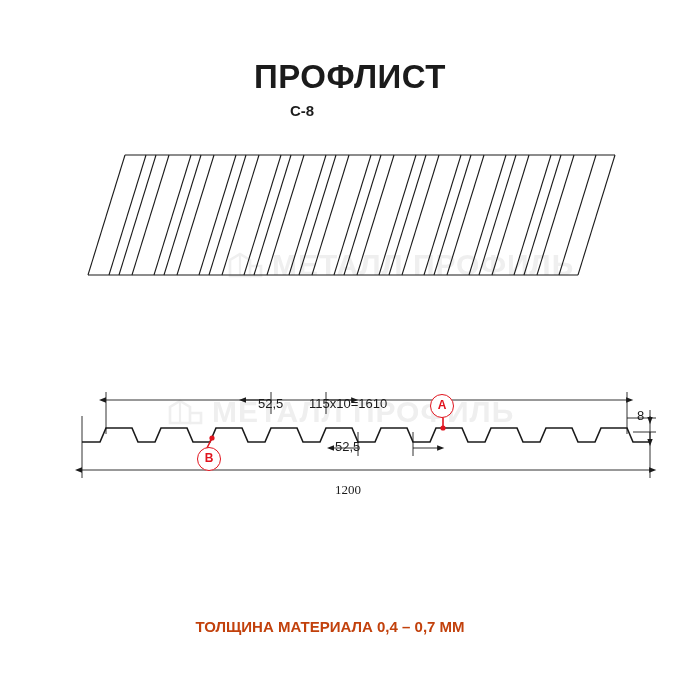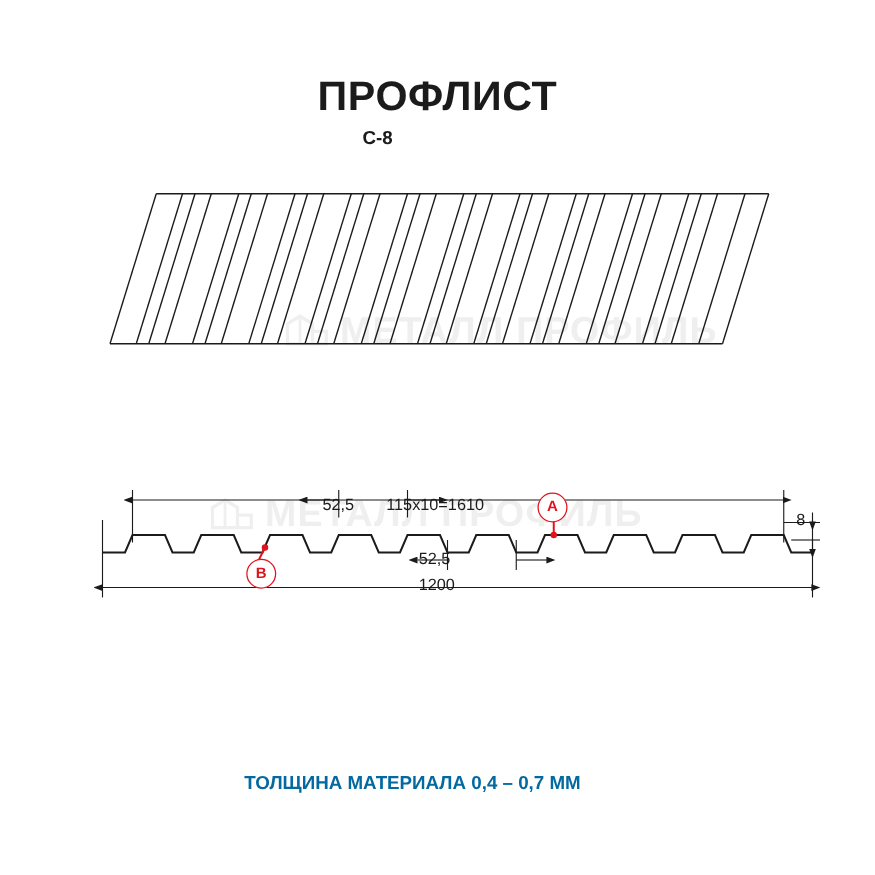--- a/index.html
+++ b/index.html
@@ -75,21 +75,21 @@
     height: 130px;
   }
   
   .dim {
     position: absolute;
     font-size: 13px;
     color: #1b1b1b;
     white-space: nowrap;
   }
   .dim-1150 { top: 396px; left: 309px; }
-  .dim-1200 { top: 460px; left: 335px; }
+  .dim-1200 { top: 482px; left: 335px; font-family: Liberation Serif, serif; }
   .dim-525a { top: 396px; left: 258px; }
   .dim-525b { top: 439px; left: 335px; }
   .dim-8    { top: 408px; left: 637px; }
   
   .callout {
     position: absolute;
     width: 22px;
     height: 22px;
     border: 1.6px solid #e1141e;
     border-radius: 50%;
@@ -104,21 +104,21 @@
   .callout-b { top: 447px; left: 197px; }
   
   .footer {
     position: absolute;
     top: 618px;
     left: 0;
     width: 660px;
     text-align: center;
     font-size: 15px;
     font-weight: bold;
-    color: #0369a1;
+    color: #c2410c;
   }
 </style>
 </head>
 <body>
 
 <div id="page">
 
   <div class="title">ПРОФЛИСТ</div>
   <div class="subtitle">C-8</div>
 

